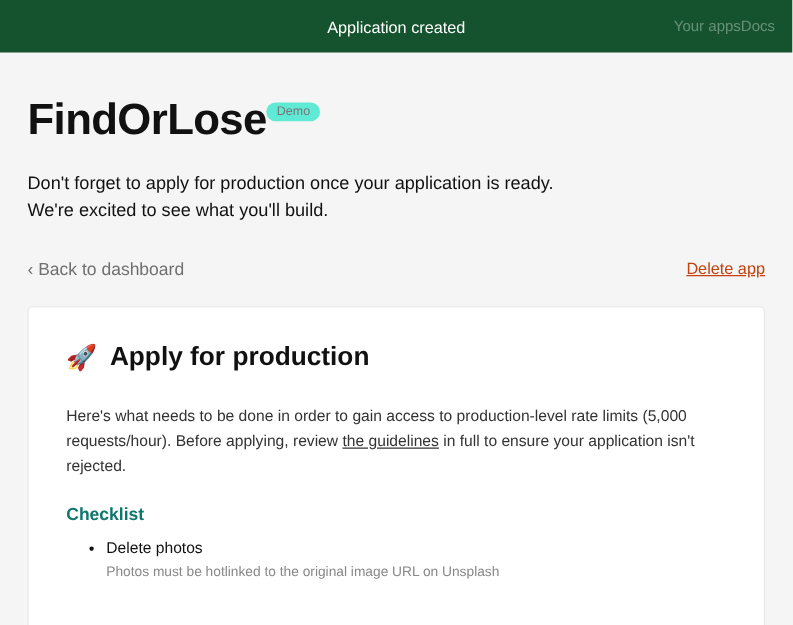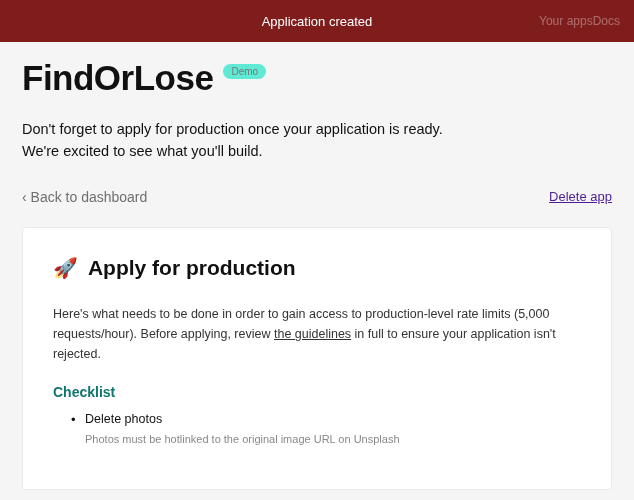--- a/index.html
+++ b/index.html
@@ -1,27 +1,27 @@
 <!DOCTYPE html>
 <html><head>
   <meta charset="utf-8">
   <style>
     * { margin: 0; padding: 0; box-sizing: border-box; }
     body { font-family: -apple-system, BlinkMacSystemFont, "Segoe UI", Helvetica, Arial, sans-serif; background: #f5f5f5; color: #111; width: 634px; height: 500px; overflow: hidden; }
-    .banner { background: #7f1d1d; color: #fff; height: 42px; display: flex; align-items: center; justify-content: center; position: relative; font-size: 13px; font-weight: 500; }
+    .banner { background: #14532d; color: #fff; height: 42px; display: flex; align-items: center; justify-content: center; position: relative; font-size: 13px; font-weight: 500; }
     .banner-nav { position: absolute; right: 14px; display: flex; gap: 0; color: rgba(255,255,255,0.35); font-size: 12px; }
     .banner-nav span { cursor: pointer; }
     .content { padding: 0 22px; }
-    .title-row { display: flex; align-items: flex-start; gap: 10px; margin-top: 16px; }
+    .title-row { display: flex; align-items: flex-start; margin-top: 34px; }
     h1 { font-size: 35px; font-weight: 700; letter-spacing: -0.5px; color: #111; }
     .badge { background: #5eead4; color: #777; font-size: 10px; padding: 2px 8px; border-radius: 9px; margin-top: 6px; }
     .intro { margin-top: 20px; font-size: 14.5px; line-height: 1.55; color: #111; }
     .actions-row { display: flex; justify-content: space-between; align-items: center; margin-top: 26px; font-size: 14px; }
     .back-link { color: #6f6f6f; cursor: pointer; }
-    .delete-link { color: #4c1d95; text-decoration: underline; cursor: pointer; font-size: 13px; }
+    .delete-link { color: #c2410c; text-decoration: underline; cursor: pointer; font-size: 13px; }
     .card { background: #fff; border: 1px solid #eaeaea; border-radius: 4px; margin-top: 22px; padding: 28px 30px; }
     .card-title-row { display: flex; align-items: center; gap: 10px; }
     .rocket { font-size: 20px; }
     .card h2 { font-size: 21px; font-weight: 700; color: #111; }
     .card-desc { margin-top: 24px; font-size: 12.5px; line-height: 1.6; color: #333; }
     .card-desc .guidelines { text-decoration: underline; color: #333; cursor: pointer; }
     .checklist-title { margin-top: 20px; font-size: 14px; font-weight: 600; color: #0f766e; }
     ul.checklist { list-style: none; margin-top: 12px; padding-left: 18px; }
     ul.checklist li { position: relative; padding-left: 14px; margin-bottom: 14px; }
     ul.checklist li::before { content: "•"; position: absolute; left: 0; top: 0; color: #111; font-size: 13px; }

